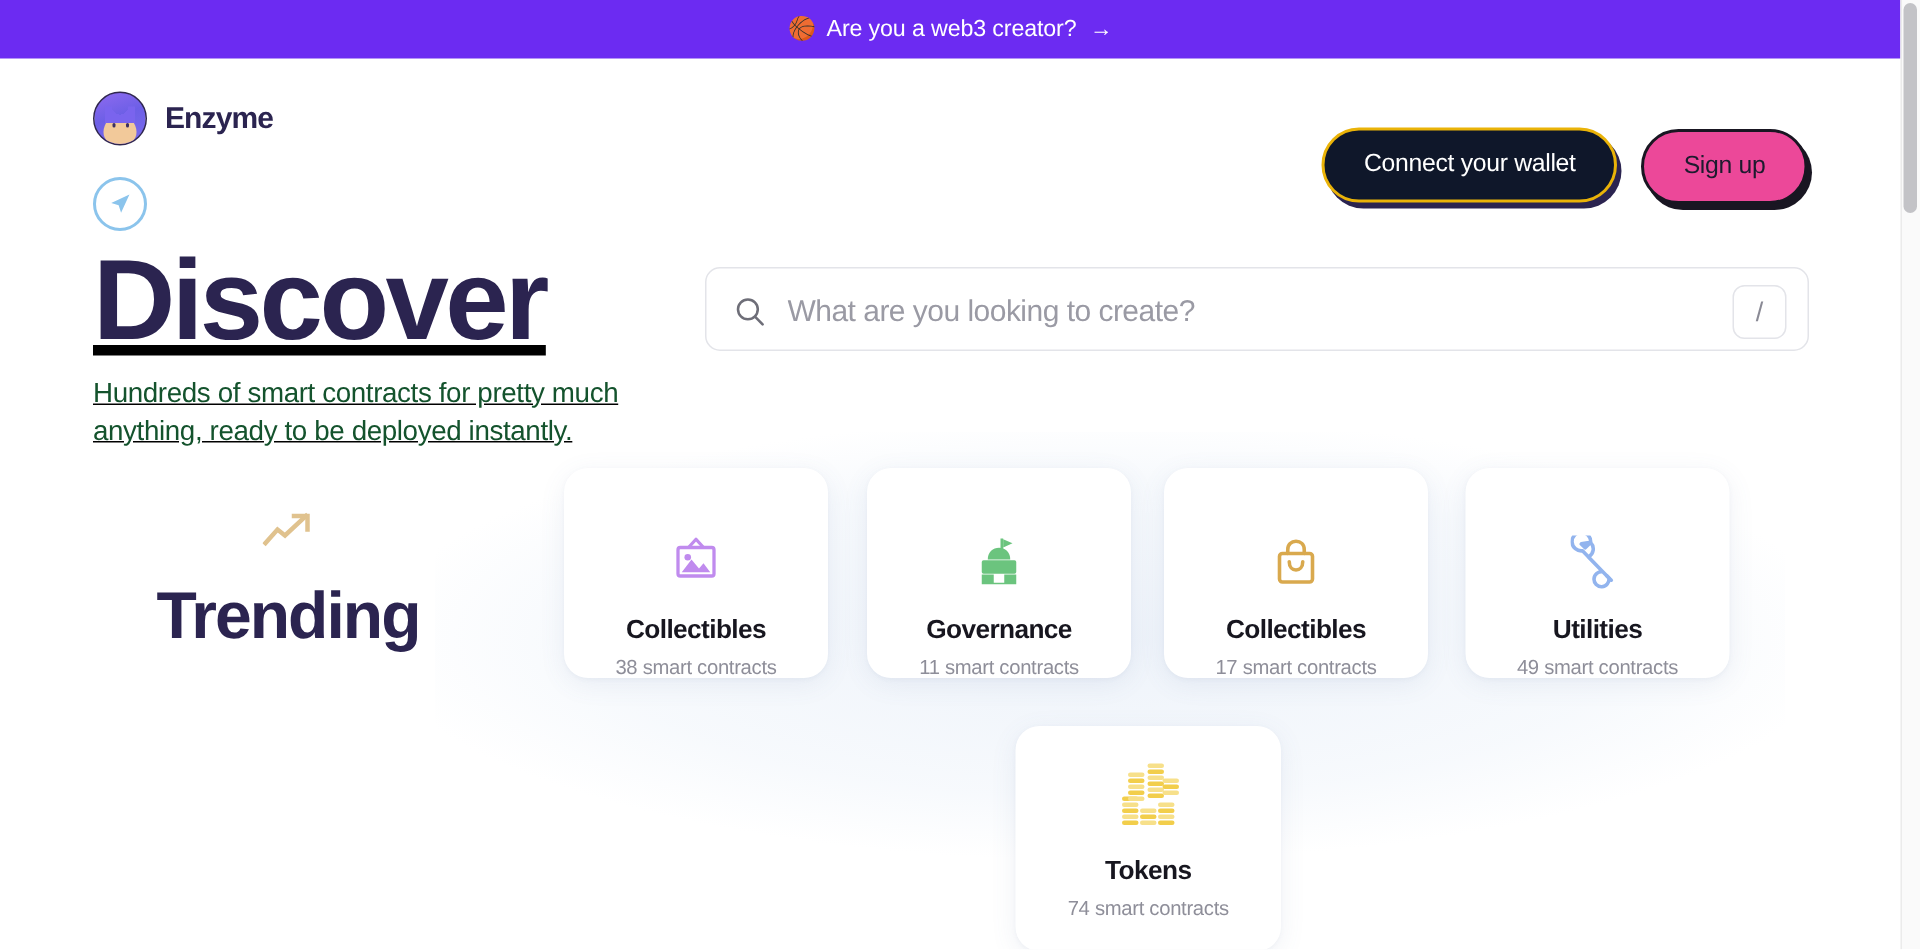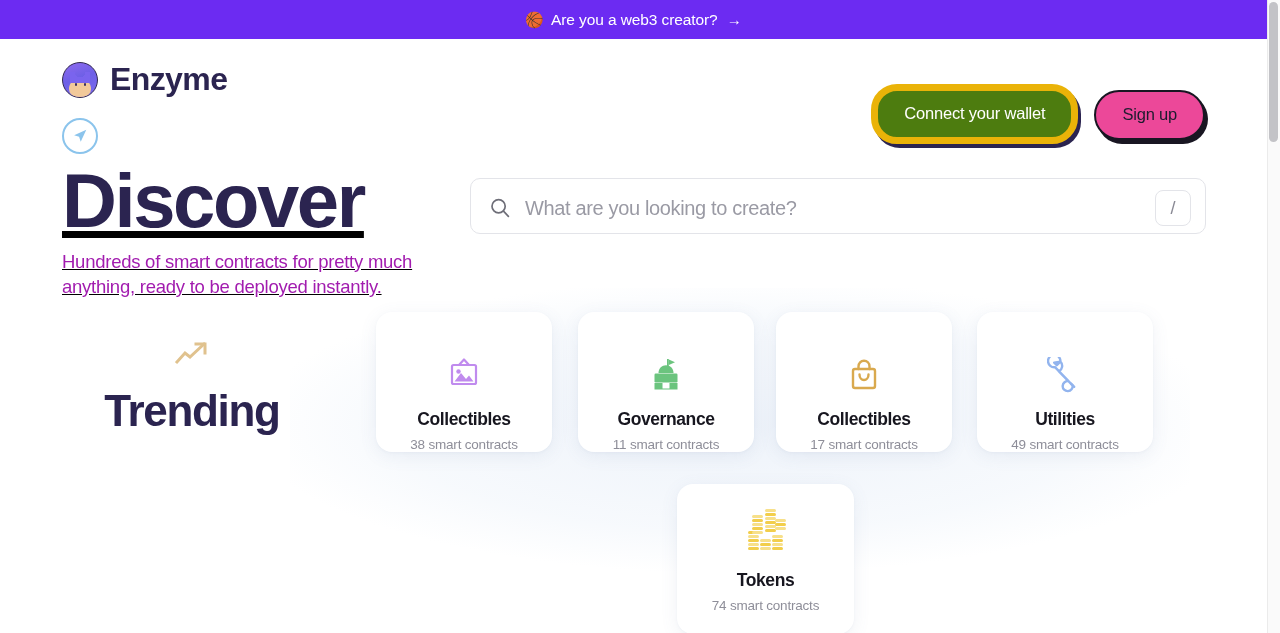--- a/index.html
+++ b/index.html
@@ -66,34 +66,34 @@
     background:
       radial-gradient(circle 6px at 50% 0%, transparent 0 5.4px, #7a64ee 5.4px 100%);
   }
   .brand-logo .eye-l, .brand-logo .eye-r {
     position: absolute; width: 2.4px; height: 3.2px; background: #3b2f63; border-radius: 2px;
     top: 20px;
   }
   .brand-logo .eye-l { left: 12px; }
   .brand-logo .eye-r { left: 21px; }
   .brand-name {
-    font-size: 32px; font-weight: 700; color: #2b2450; letter-spacing: -0.6px;
+    font-size: 20px; font-weight: 700; color: #2b2450; letter-spacing: -0.6px;
   }
 
   .header-actions {
     position: absolute; right: 62px; top: 19px;
     display: flex; align-items: center; gap: 16px;
   }
   .btn {
     position: relative; border-radius: 26px; font-size: 16.5px;
     padding: 13px 26px 14px; cursor: pointer; white-space: nowrap;
     letter-spacing: -0.2px;
   }
   .btn-primary {
-    background: #4d7c0f; color: #ffffff; border: 7px solid #eab308;
+    background: #0f172a; color: #ffffff; border: 2px solid #eab308;
     box-shadow: 3px 4px 0 0 #2b2450;
     margin-top: 26px;
   }
   .btn-secondary {
     background: #ec4899; color: #1d1b2e; border: 2px solid #191622;
     box-shadow: 3px 4px 0 0 #191622;
     margin-top: 28px;
   }
 
   
@@ -102,21 +102,21 @@
     width: 36px; height: 36px; border-radius: 50%;
     border: 2.2px solid #8BC4EC; display: flex; align-items: center; justify-content: center;
   }
   .compass svg { display: block; }
   .hero-title {
     margin-top: 8px;
     font-size: 76px; font-weight: 700; color: #2B2450;
     letter-spacing: -2.4px; line-height: 1.02;
   }
   .hero-sub {
-    margin-top: 9px; font-size: 18.5px; color: #a21caf;
+    margin-top: 9px; font-size: 18.5px; color: #14532d;
     line-height: 1.38; letter-spacing: -0.25px; max-width: 380px;
   }
 
   
   .search-wrap {
     position: absolute; left: 470px; top: 178px; width: 736px; height: 56px;
     background: #ffffff; border: 1.5px solid #e3e4e9; border-radius: 10px;
     display: flex; align-items: center; padding: 4px 14px 0 18px;
   }
   .search-icon { flex: 0 0 auto; display: flex; align-items: center; color: #6e6e78; }

